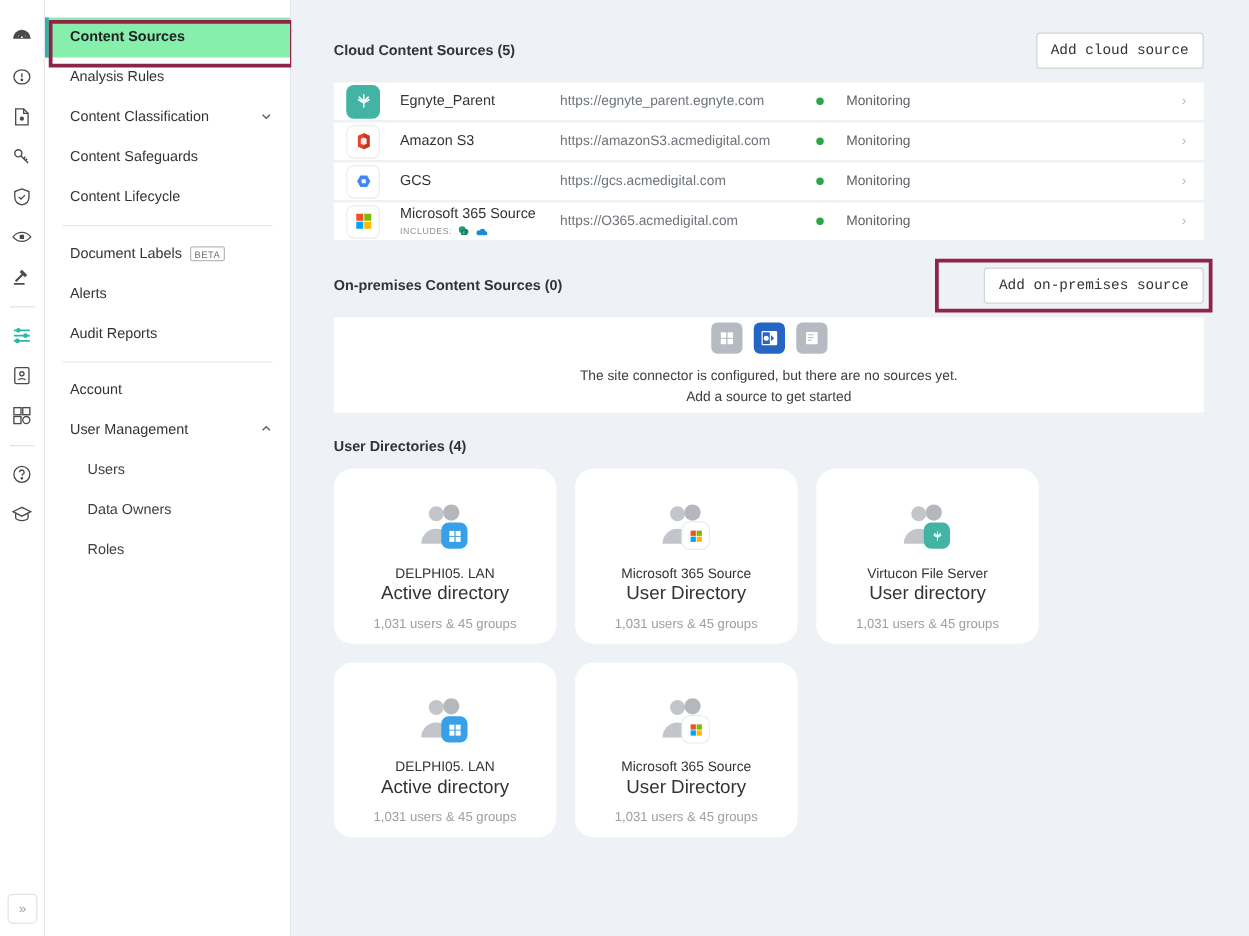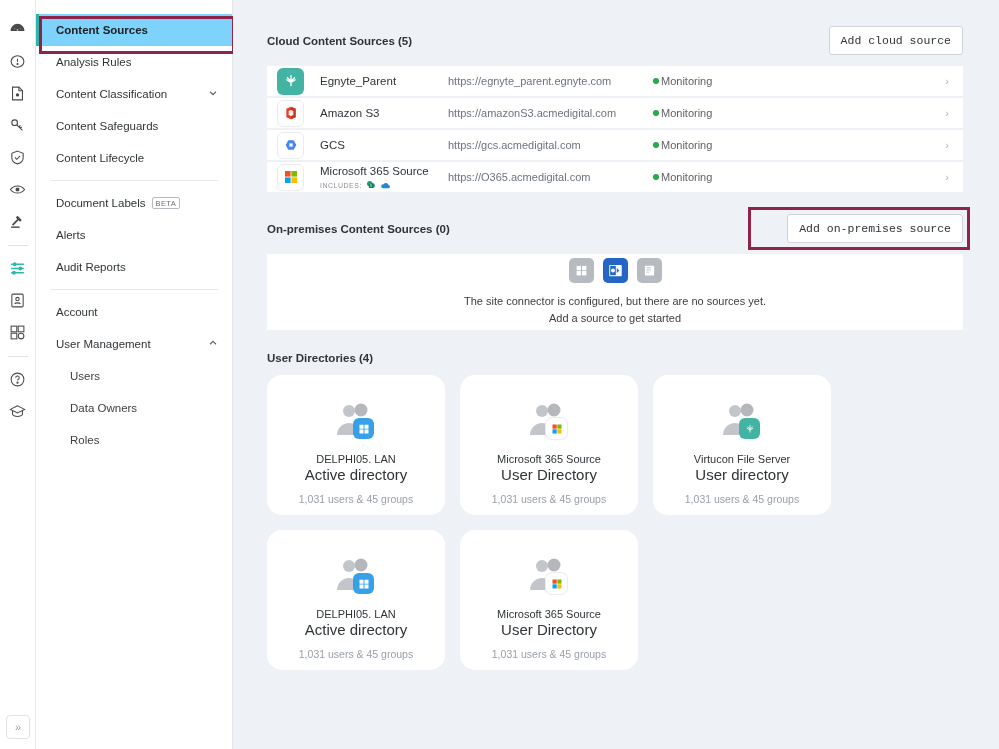--- a/index.html
+++ b/index.html
@@ -52,21 +52,21 @@
   .nav-item {
     height: 32px;
     display: flex; align-items: center;
     padding-left: 20px; padding-right: 14px;
     font-size: 11.5px; color: #2f3437;
     position: relative;
     white-space: nowrap;
   }
   .nav-item.sub { padding-left: 34px; color: #3c4043; }
   .nav-item.selected {
-    background: #7dd3fc;
+    background: #86efac;
     font-weight: bold;
     color: #202124;
     text-align: center;
   }
   .nav-item.selected::before {
     content: ""; position: absolute; left: 0; top: 0; bottom: 0;
     width: 3px; background: #2fb6ab;
   }
   .nav-group-sep { height: 1px; background: #e8eaed; margin: 6px 14px 6px 14px; }
   .nav-chevron { margin-left: auto; color: #5f6368; font-size: 9px; line-height: 1; }
@@ -131,21 +131,21 @@
   .src-includes {
     display: flex; align-items: center; gap: 4px;
     font-size: 7px; color: #8a9099; letter-spacing: .5px;
     margin-top: 2px;
   }
   .src-url {
     flex: 0 0 205px; font-size: 11px; color: #6d737b;
   }
   .src-status {
     flex: 1 1 auto; font-size: 11px; color: #5f6368;
-    display: flex; align-items: center; gap: 2px;
+    display: flex; align-items: center; gap: 18px;
   }
   .dot { width: 6px; height: 6px; border-radius: 50%; background: #28a745; display: inline-block; }
   .row-chevron { color: #b0b5bb; font-size: 11px; margin-left: auto; }
 
   
   .empty {
     background: #ffffff;
     height: 76px;
     display: flex; flex-direction: column; align-items: center; justify-content: center;
     margin-bottom: 0;

